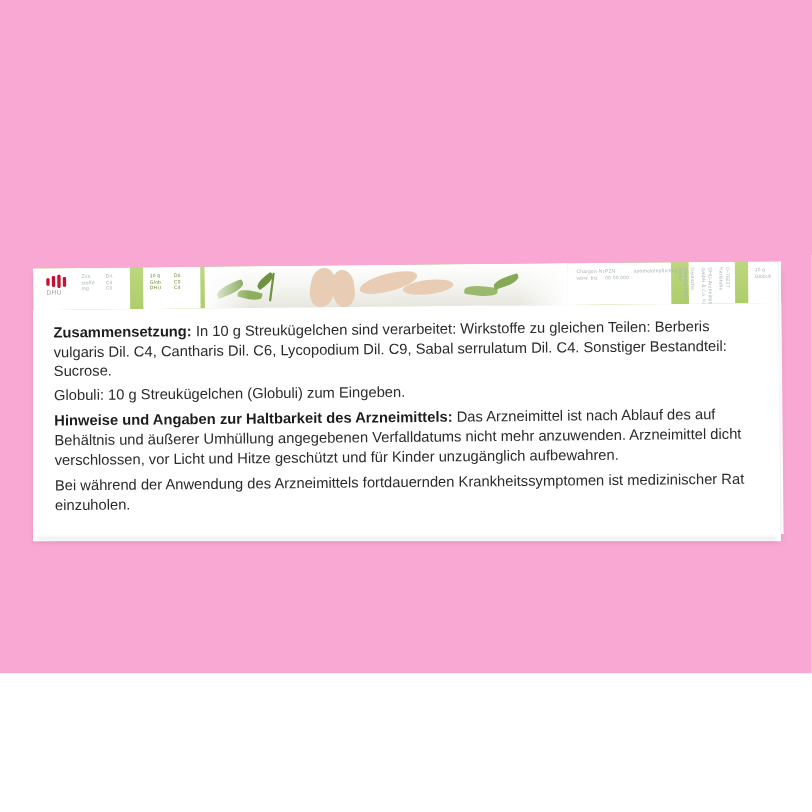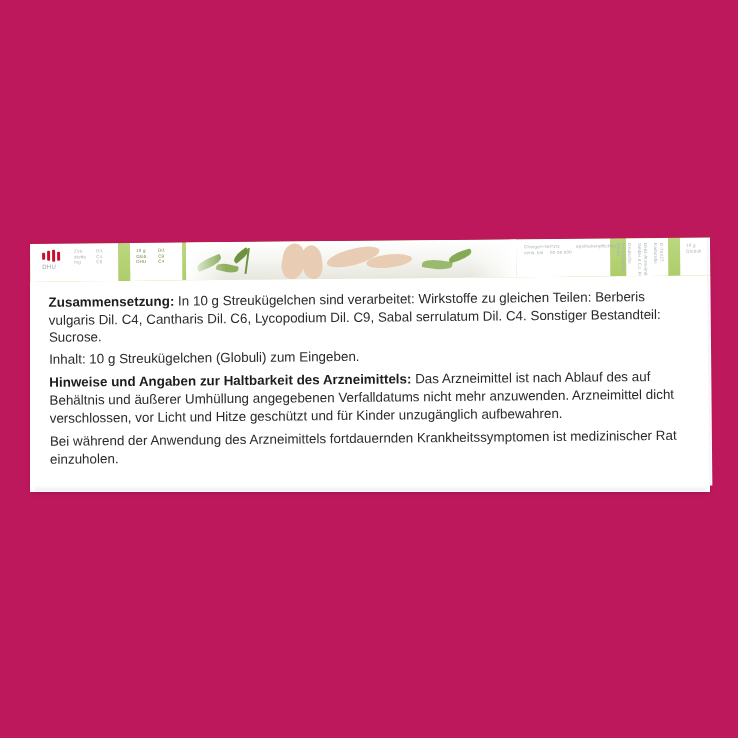--- a/index.html
+++ b/index.html
@@ -6,22 +6,22 @@
     margin: 0;
     padding: 0;
     width: 738px;
     height: 738px;
     background: #ffffff;
     font-family: "Liberation Sans", sans-serif;
   }
   #stage {
     position: relative;
     width: 738px;
-    height: 738px;
-    background: #be185d;
+    height: 612px;
+    background: #f9a8d4;
     overflow: hidden;
   }
 
   
   .box {
     position: absolute;
     left: 30px;
     top: 244px;
     width: 680px;
     height: 248px;
@@ -300,21 +300,21 @@
 Globuli</div>
       </div>
 
       <div class="panel">
 
         <p class="para tight">
           <b>Zusammensetzung:</b><span> In 10 g Streukügelchen sind verarbeitet: Wirkstoffe zu gleichen Teilen: Berberis vulgaris Dil. C4, Cantharis Dil. C6, Lycopodium Dil. C9, Sabal serrulatum Dil. C4. Sonstiger Bestandteil: Sucrose.</span>
         </p>
 
         <p class="para">
-          <span>Inhalt:</span><span> 10 g Streukügelchen (Globuli) zum Eingeben.</span>
+          <span>Globuli:</span><span> 10 g Streukügelchen (Globuli) zum Eingeben.</span>
         </p>
 
         <p class="para">
           <b>Hinweise und Angaben zur Haltbarkeit des Arzneimittels:</b><span> Das Arzneimittel ist nach Ablauf des auf Behältnis und äußerer Umhüllung angegebenen Verfalldatums nicht mehr anzuwenden. Arzneimittel dicht verschlossen, vor Licht und Hitze geschützt und für Kinder unzugänglich aufbewahren.</span>
         </p>
 
         <p class="para">Bei während der Anwendung des Arzneimittels fortdauernden Krankheitssymptomen ist medizinischer Rat einzuholen.</p>
 
       </div>
 

